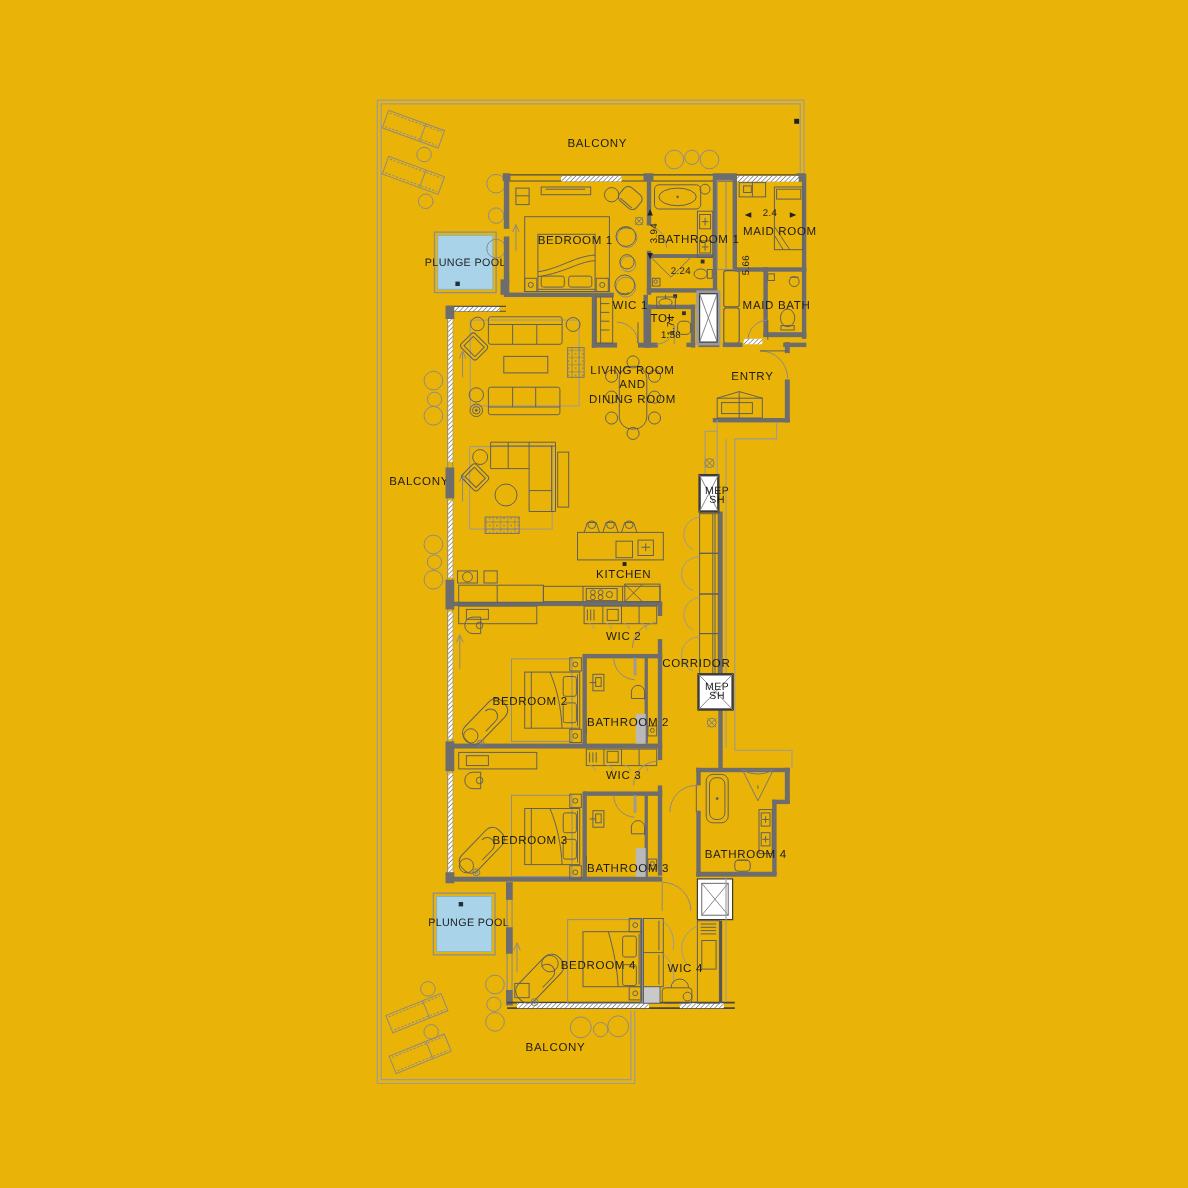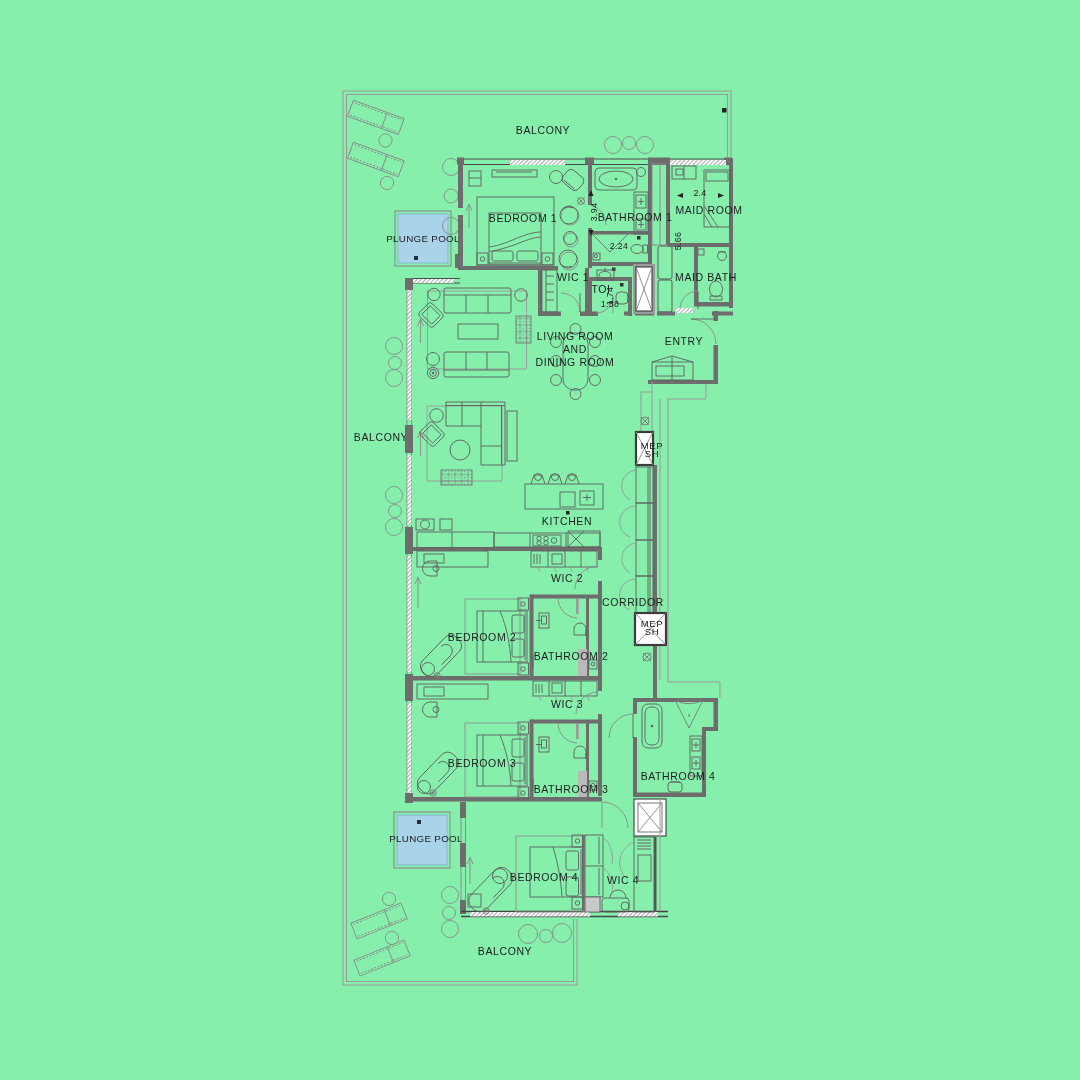--- a/index.html
+++ b/index.html
@@ -1,16 +1,16 @@
 <!DOCTYPE html>
 <html><head>
 <meta charset="utf-8">
 <style>
   html,body{margin:0;padding:0;background:#ffffff;}
-  .wrap{width:1080px;height:1080px;position:relative;background:#86efac;overflow:hidden;}
+  .wrap{width:1080px;height:1080px;position:relative;background:#eab308;overflow:hidden;}
   text{font-family:"Liberation Sans",sans-serif;fill:#1c1c1e;}
   .lbl{font-size:10.5px;letter-spacing:0.6px;text-anchor:middle;}
   .dim{font-size:8.8px;letter-spacing:0.3px;text-anchor:middle;}
 </style>
 </head>
 <body>
 <div class="wrap">
 <svg width="1080" height="1080" viewBox="0 0 1080 1080">
 <defs>
   <pattern id="hatch" width="3" height="6" patternUnits="userSpaceOnUse" patternTransform="rotate(45)">

